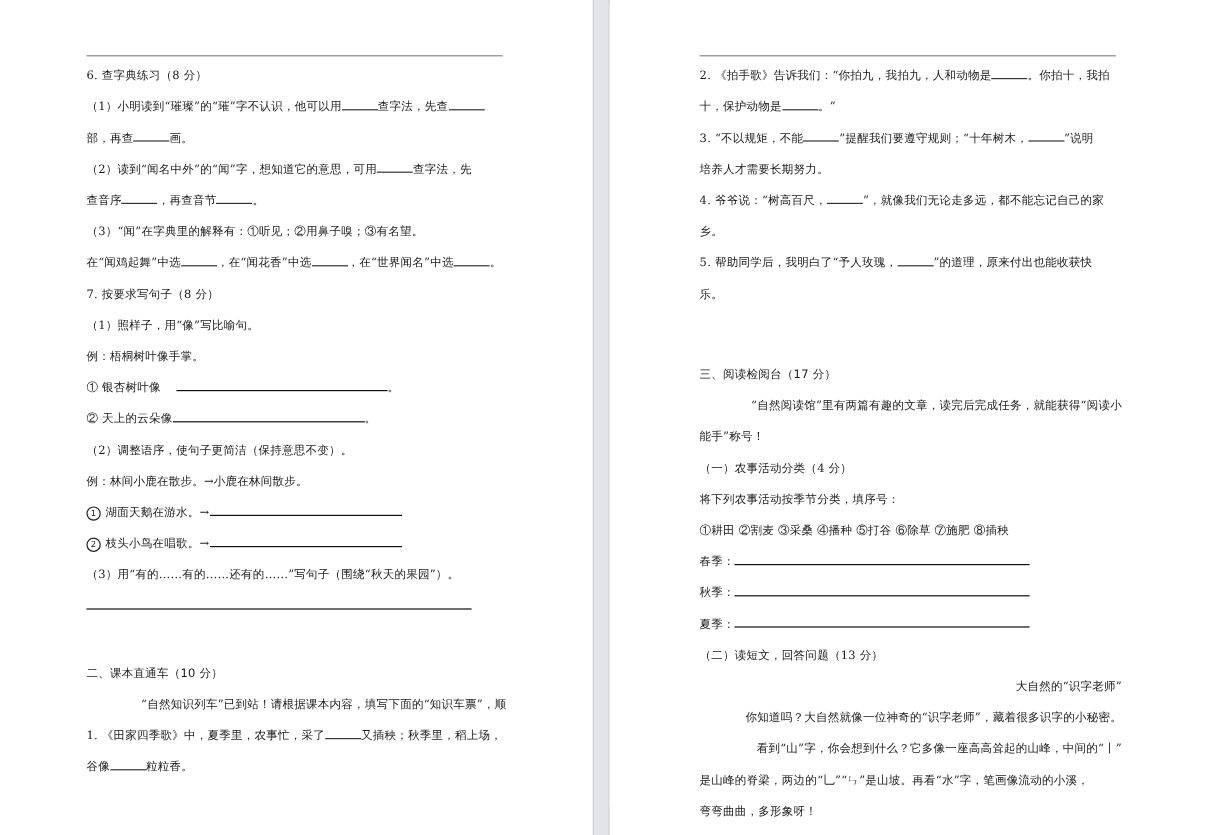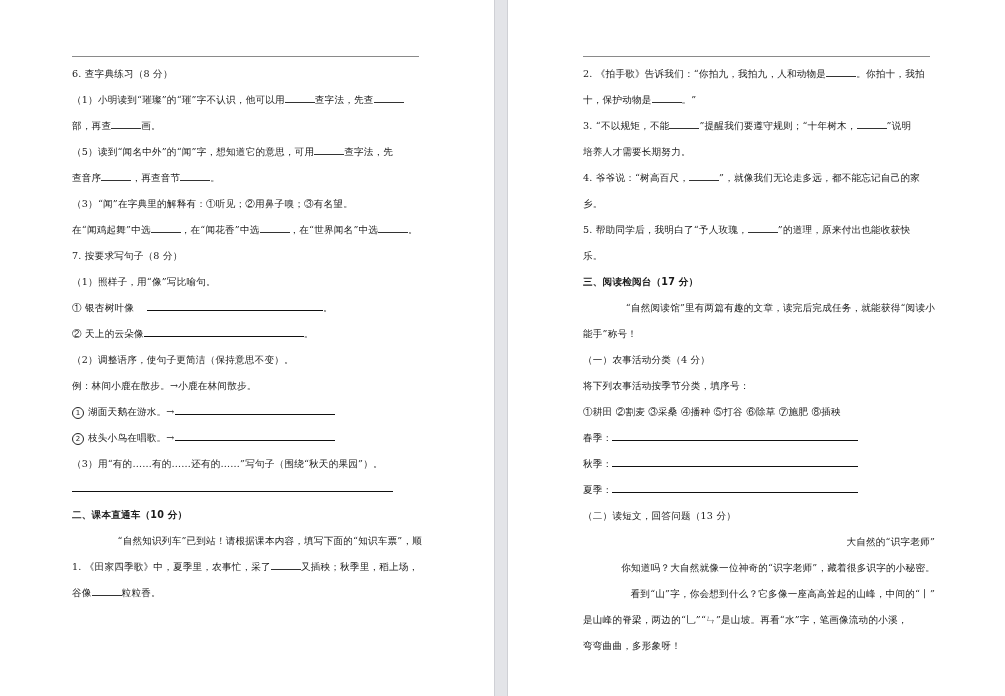--- a/index.html
+++ b/index.html
@@ -4,21 +4,21 @@
 <style>
   html, body { margin: 0; padding: 0; }
   body {
     width: 1005px; height: 696px; overflow: hidden;
     background: #ffffff;
     font-family: "DejaVu Serif", "Liberation Serif", serif;
     color: #1a1a1a;
     position: relative;
   }
   .page {
-    position: absolute; top: 14px; height: 668px; background: #ffffff;
+    position: absolute; top: 4px; height: 668px; background: #ffffff;
   }
   .page.left { left: 0; width: 494px; }
   .page.right { left: 508px; width: 497px; }
   .gutter {
     position: absolute; left: 494px; top: 0; width: 14px; height: 696px;
     background: #e3e4e8;
     border-left: 1px solid #cfd0d5; border-right: 1px solid #cfd0d5;
     box-sizing: border-box;
   }
   .rule-top {
@@ -28,21 +28,21 @@
   .page.right .rule-top { left: 75px; width: 347px; }
   .content { position: absolute; top: 47px; }
   .page.left .content { left: 72px; width: 350px; }
   .page.right .content { left: 75px; width: 352px; }
   .line {
     height: 26px; line-height: 26px; font-size: 9.6px; white-space: nowrap;
     letter-spacing: 0.2px;
   }
   .indent { padding-left: 22px; text-align: right; }
   .centered { text-align: right; }
-  .bold { font-weight: bold; font-family: "DejaVu Sans", "Liberation Sans", sans-serif; }
+  .bold { font-weight: normal; font-family: "DejaVu Sans", "Liberation Sans", sans-serif; margin-top: 41px; }
   .blank {
     display: inline-block; width: 30px; border-bottom: 1px solid #333;
     height: 11px; vertical-align: baseline;
   }
   .longline {
     display: inline-block; border-bottom: 1.2px solid #111; height: 12px;
     vertical-align: baseline;
   }
   .fullrule { height: 1.4px; background: #111; margin-top: 14px; margin-bottom: 10px; }
   .circ {
@@ -58,31 +58,32 @@
   <div class="rule-top"></div>
   <div class="content">
     <div class="line">6.  查字典练习（8 分）</div>
     <div class="line">
       <span>（1）小明读到“璀璨”的“璀”字不认识，他可以用</span><span class="blank"></span><span>查字法，先查</span><span class="blank"></span>
     </div>
     <div class="line">
       <span>部，再查</span><span class="blank"></span><span>画。</span>
     </div>
     <div class="line">
-      <span>（5）读到“闻名中外”的“闻”字，想知道它的意思，可用</span><span class="blank"></span><span>查字法，先</span>
+      <span>（2）读到“闻名中外”的“闻”字，想知道它的意思，可用</span><span class="blank"></span><span>查字法，先</span>
     </div>
     <div class="line">
       <span>查音序</span><span class="blank"></span><span>，再查音节</span><span class="blank"></span><span>。</span>
     </div>
     <div class="line">（3）“闻”在字典里的解释有：①听见；②用鼻子嗅；③有名望。</div>
     <div class="line">
       <span>在“闻鸡起舞”中选</span><span class="blank"></span><span>，在“闻花香”中选</span><span class="blank"></span><span>，在“世界闻名”中选</span><span class="blank"></span><span>。</span>
     </div>
     <div class="line">7.  按要求写句子（8 分）</div>
     <div class="line">（1）照样子，用“像”写比喻句。</div>
+    <div class="line">例：梧桐树叶像手掌。</div>
     <div class="line">
       <span>①  银杏树叶像</span>&nbsp;&nbsp;&nbsp;&nbsp;<span class="longline" style="width:176px"></span><span>。</span>
     </div>
     <div class="line">
       <span>②  天上的云朵像</span><span class="longline" style="width:160px"></span><span>。</span>
     </div>
     <div class="line">（2）调整语序，使句子更简洁（保持意思不变）。</div>
     <div class="line">例：林间小鹿在散步。→小鹿在林间散步。</div>
     <div class="line">
       <span class="circ">1</span><span>湖面天鹅在游水。→</span><span class="longline" style="width:160px"></span>

